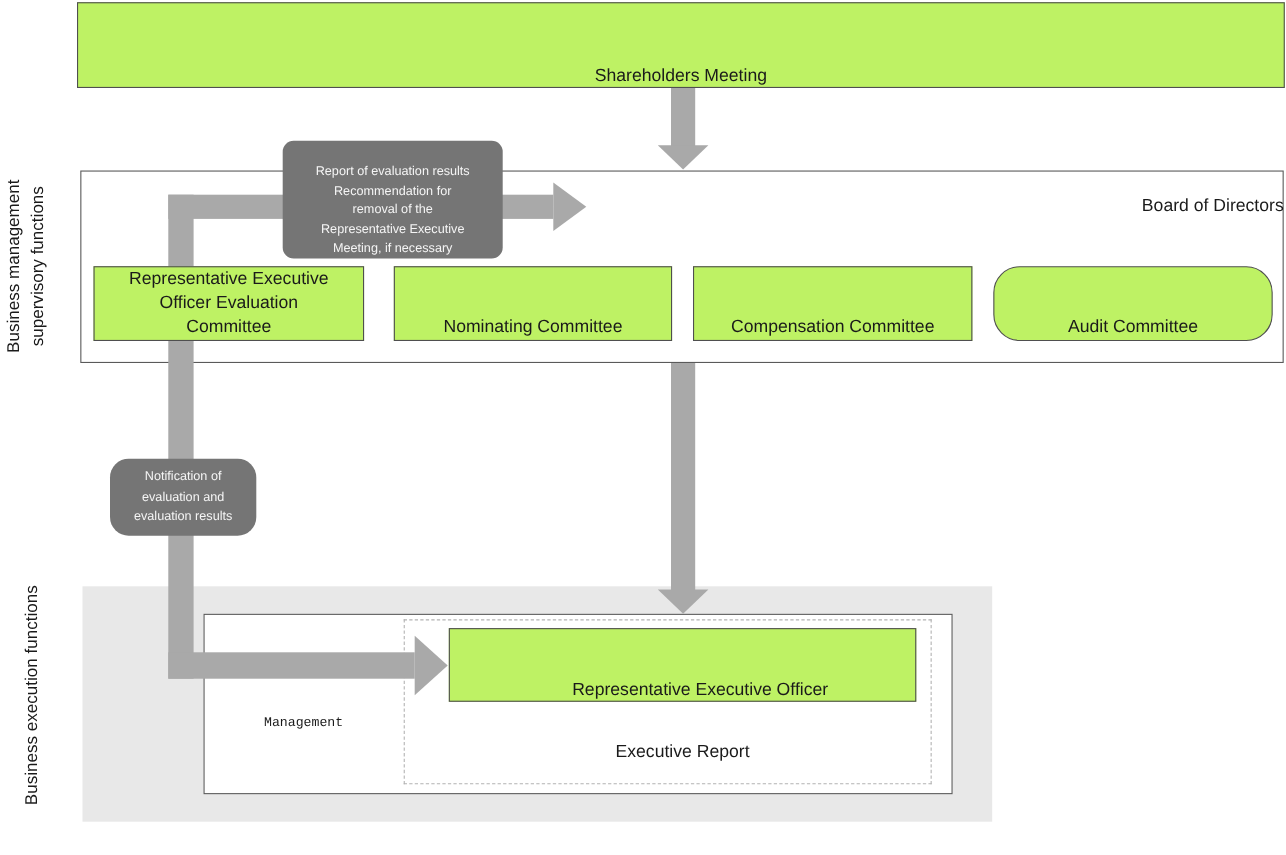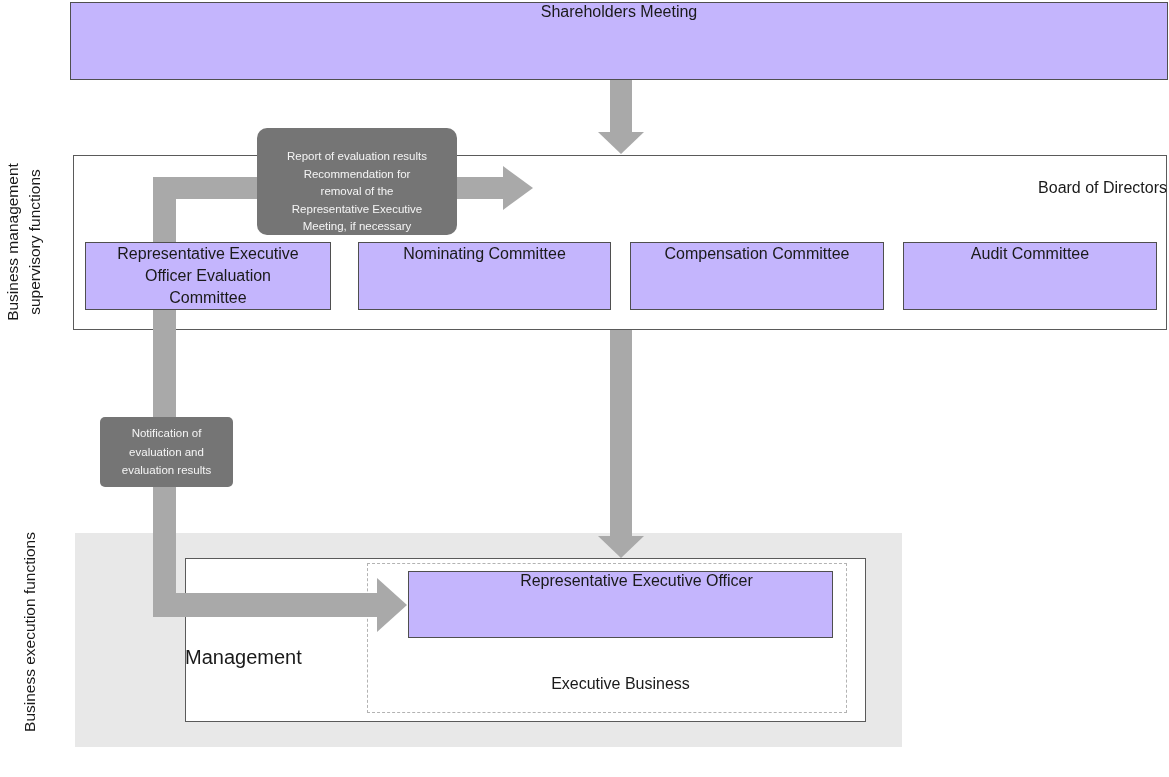--- a/index.html
+++ b/index.html
@@ -3,43 +3,43 @@
 <meta charset="utf-8">
 <style>
   html,body{margin:0;padding:0;background:#fff;}
   .canvas{
     position:relative;width:1169px;height:777px;background:#ffffff;overflow:hidden;
     font-family:"Liberation Sans","DejaVu Sans",sans-serif;
     color:var(--text,#1a1a1a);
   }
   .abs{position:absolute;}
   .box{
-    position:absolute;background:#c4b5fd;
+    position:absolute;background:#bef264;
     border:1.5px solid var(--box-border,#4f4f4f);
-    display:flex;align-items:flex-start;justify-content:center;
+    display:flex;align-items:flex-end;justify-content:center;
     text-align:center;box-sizing:border-box;
   }
   .frame{ 
     position:absolute;background:#ffffff;
     border:1.5px solid var(--frame-border,#5a5a5a);
     box-sizing:border-box;z-index:1;
   }
   .shareholders{left:70px;top:2px;width:1098px;height:78px;font-size:16px;z-index:1;}
   .supervisory-frame{left:73px;top:155px;width:1094px;height:175px;}
   .board-label{left:73px;top:176px;width:1094px;height:24px;text-align:right;font-size:16px;line-height:24px;z-index:2;}
   .committee{top:242px;height:68px;font-size:16px;line-height:22px;z-index:3;}
   .c1{left:85px;width:246px;}
   .c1 .wrap{max-width:200px;}
   .c2{left:358px;width:253px;}
   .c3{left:630px;width:254px;}
-  .c4{left:903px;width:254px;}
+  .c4{left:903px;width:254px;border-radius:24px;}
 
   .exec-bg{position:absolute;left:75px;top:533px;width:827px;height:214px;background:var(--section-bg,#e8e8e8);z-index:0;}
   .mgmt-frame{position:absolute;left:185px;top:558px;width:681px;height:164px;background:#fff;border:1.5px solid var(--frame-border,#5a5a5a);box-sizing:border-box;z-index:1;}
-  .mgmt-label{position:absolute;left:185px;top:644px;width:182px;text-align:left;font-size:20px;line-height:27px;z-index:2;}
+  .mgmt-label{position:absolute;left:185px;top:644px;width:182px;text-align:center;font-size:12px;line-height:27px;z-index:2;font-family:Liberation Mono, monospace;}
   .dashed-box{position:absolute;left:367px;top:563px;width:480px;height:150px;border:1px dashed var(--dashed-border,#b3b3b3);box-sizing:border-box;z-index:1;}
   .reo-box{left:408px;top:571px;width:425px;height:67px;font-size:16px;z-index:2;padding-left:32px;}
   .exec-officer-label{position:absolute;left:408px;top:672px;width:425px;text-align:center;font-size:16px;line-height:24px;z-index:2;}
 
   
   .shaft{position:absolute;background:var(--arrow,#a9a9a9);z-index:2;}
   .head{position:absolute;width:0;height:0;z-index:2;}
   .head-down{border-left:23px solid transparent;border-right:23px solid transparent;border-top:22px solid var(--arrow,#a9a9a9);}
   .head-right{border-top:22px solid transparent;border-bottom:22px solid transparent;border-left:30px solid var(--arrow,#a9a9a9);}
   .head-right.big{border-top-width:27px;border-bottom-width:27px;}
@@ -53,21 +53,21 @@
   .l-top-head{left:503px;top:166px;}
   .l-bot-shaft{left:153px;top:593px;width:224px;height:24px;}
   .l-bot-head{left:377px;top:578px;}
 
   
   .callout{
     position:absolute;background:var(--callout-bg,#757575);color:var(--callout-text,#f5f5f5);
     text-align:center;z-index:4;box-sizing:border-box;
   }
   .callout-report{left:257px;top:128px;width:200px;height:107px;border-radius:10px;font-size:11.5px;line-height:17.6px;padding-top:20px;}
-  .callout-notification{left:100px;top:417px;width:133px;height:70px;border-radius:5px;font-size:11.5px;line-height:18.5px;padding-top:7px;}
+  .callout-notification{left:100px;top:417px;width:133px;height:70px;border-radius:17px;font-size:11.5px;line-height:18.5px;padding-top:7px;}
 
   
   .rot-label{position:absolute;text-align:center;transform:rotate(-90deg);font-size:15.5px;z-index:1;}
   .rot-sup{left:-80px;top:219px;width:210px;height:46px;line-height:22px;}
   .rot-exec{left:-95px;top:620px;width:250px;height:24px;line-height:24px;}
 </style>
 </head>
 <body>
 
 <div class="canvas">
@@ -127,15 +127,15 @@
   </div>
 
   <div class="mgmt-frame"></div>
   <div class="mgmt-label">
     <div>Management</div>
   </div>
   <div class="dashed-box"></div>
   <div class="box reo-box">
     <span>Representative Executive Officer</span>
   </div>
-  <div class="exec-officer-label">Executive Business</div>
+  <div class="exec-officer-label">Executive Report</div>
 
 </div>
 
 </body></html>

